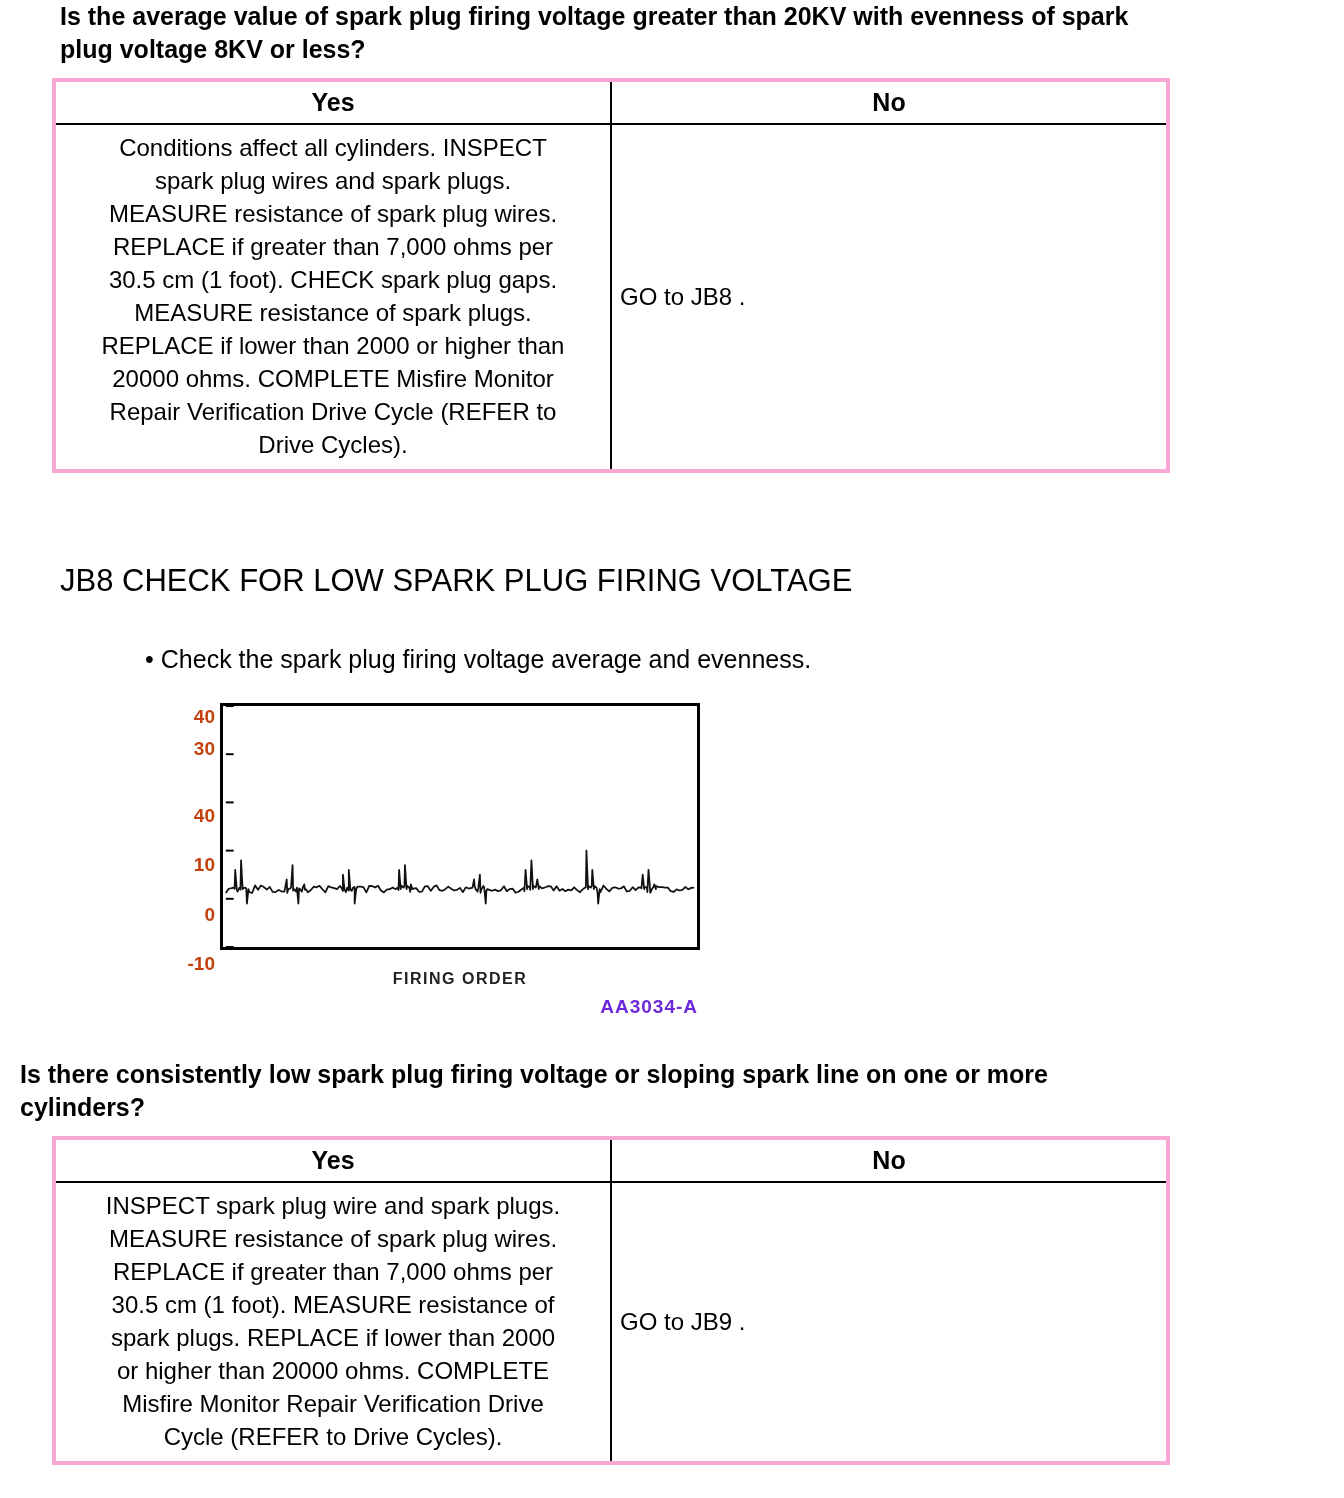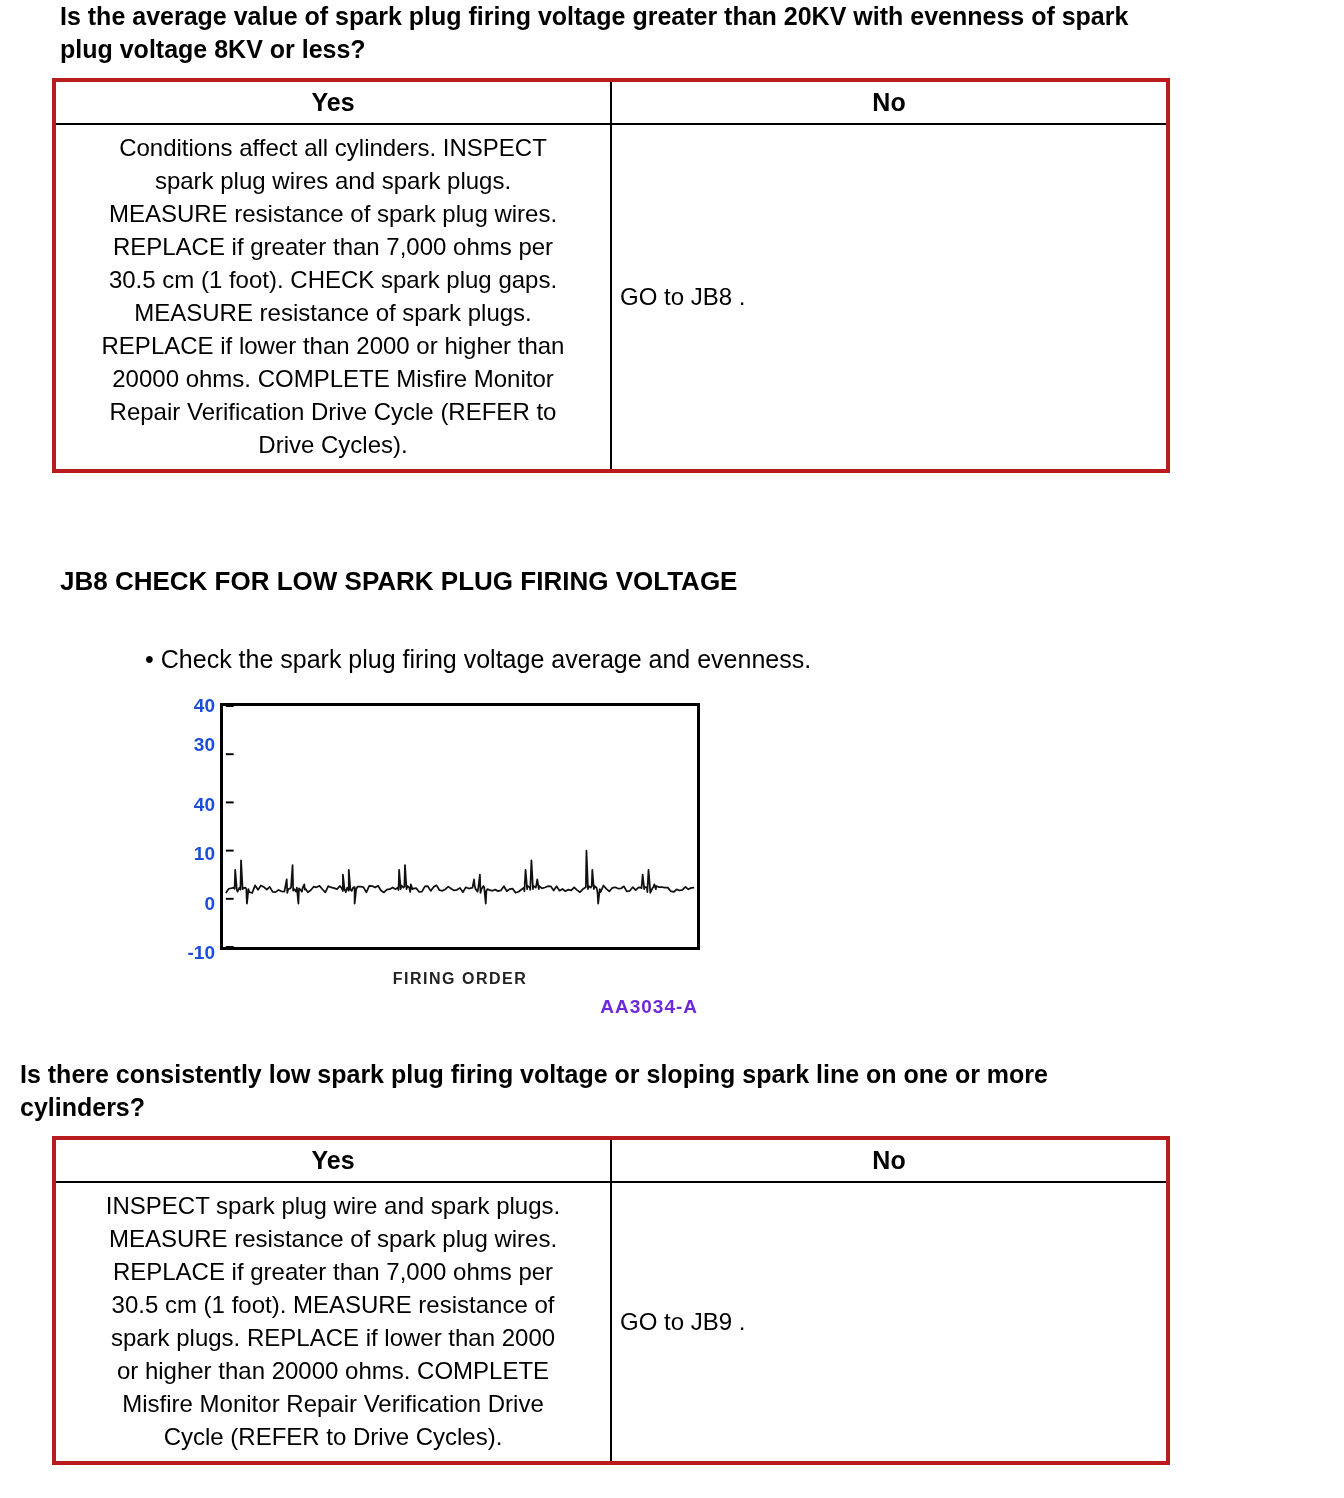--- a/index.html
+++ b/index.html
@@ -23,42 +23,42 @@
     font-weight: bold;
     font-size: 25px;
     line-height: 33px;
     white-space: pre-line;
   }
   .qa-table {
     border-collapse: collapse;
     margin: 12px 0 0 52px;
     width: 1118px;
     table-layout: fixed;
-    border: 4px solid #b91c1c;
+    border: 4px solid #f9a8d4;
   }
   .qa-table th {
     border: 2px solid #000;
     font-weight: bold;
     font-size: 25px;
     text-align: center;
     height: 44px;
     padding: 2px 8px;
   }
   .qa-table td {
     border: 2px solid #000;
     font-size: 24px;
     line-height: 33px;
     padding: 6px 8px 8px 8px;
   }
   .cell-yes { vertical-align: top; white-space: pre-line; text-align: center; }
   .cell-no  { vertical-align: middle; }
   .section-heading {
     margin: 90px 0 0 60px;
-    font-weight: bold;
-    font-size: 26px;
+    font-weight: normal;
+    font-size: 31px;
     line-height: 36px;
   }
   .bullet-row {
     margin: 44px 0 0 145px;
     display: flex;
     align-items: flex-start;
     font-size: 25px;
     line-height: 33px;
   }
   .bullet-dot {
@@ -68,21 +68,22 @@
   }
   .chart-figure { margin: 27px 0 0 178px; width: 560px; }
   .chart-row { display: flex; align-items: flex-start; }
   .y-axis { position: relative; width: 42px; height: 253px; }
   .y-tick {
     position: absolute;
     right: 5px;
     font-weight: bold;
     font-size: 19px;
     line-height: 22px;
-    color: #1d4ed8;
+    color: #c2410c;
+    margin-top: 11px;
   }
   .plot-svg {
     border: 3px solid #000;
     background: #ffffff;
     display: block;
   }
   .x-axis-label {
     margin: 14px 0 0 42px;
     width: 480px;
     text-align: center;
@@ -139,21 +140,21 @@
 
   <div class="bullet-row">
     <span class="bullet-dot">•</span>
     <span>Check the spark plug firing voltage average and evenness.</span>
   </div>
 
   <div class="chart-figure">
     <div class="chart-row">
       <div class="y-axis" id="y-axis-labels">
           <div class="y-tick" style="top: -8px;">40</div>
-          <div class="y-tick" style="top: 31px;">30</div>
+          <div class="y-tick" style="top: 24px;">30</div>
           <div class="y-tick" style="top: 90.8px;">40</div>
           <div class="y-tick" style="top: 140.2px;">10</div>
           <div class="y-tick" style="top: 189.6px;">0</div>
           <div class="y-tick" style="top: 239px;">-10</div>
         </div>
       <svg id="waveform-svg" class="plot-svg" width="480" height="247" viewBox="0 0 480 247" xmlns="http://www.w3.org/2000/svg">
           <line x1="0" y1="0.0" x2="8" y2="0.0" stroke="#000" stroke-width="2"></line>
           <line x1="0" y1="49.4" x2="8" y2="49.4" stroke="#000" stroke-width="2"></line>
           <line x1="0" y1="98.8" x2="8" y2="98.8" stroke="#000" stroke-width="2"></line>
           <line x1="0" y1="148.2" x2="8" y2="148.2" stroke="#000" stroke-width="2"></line>

